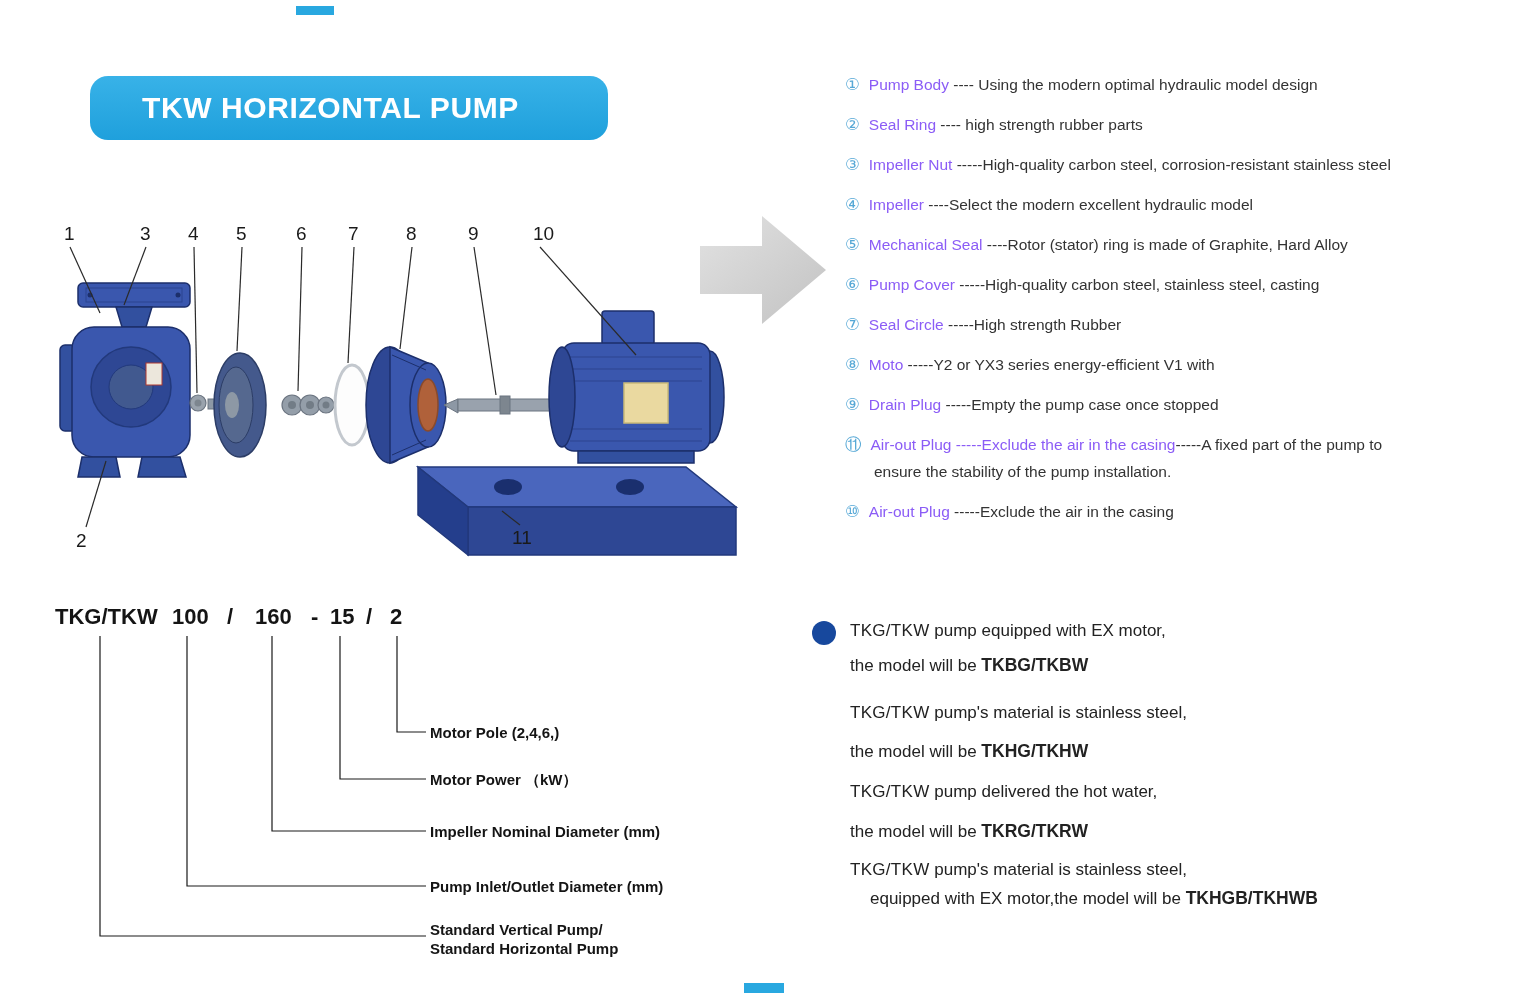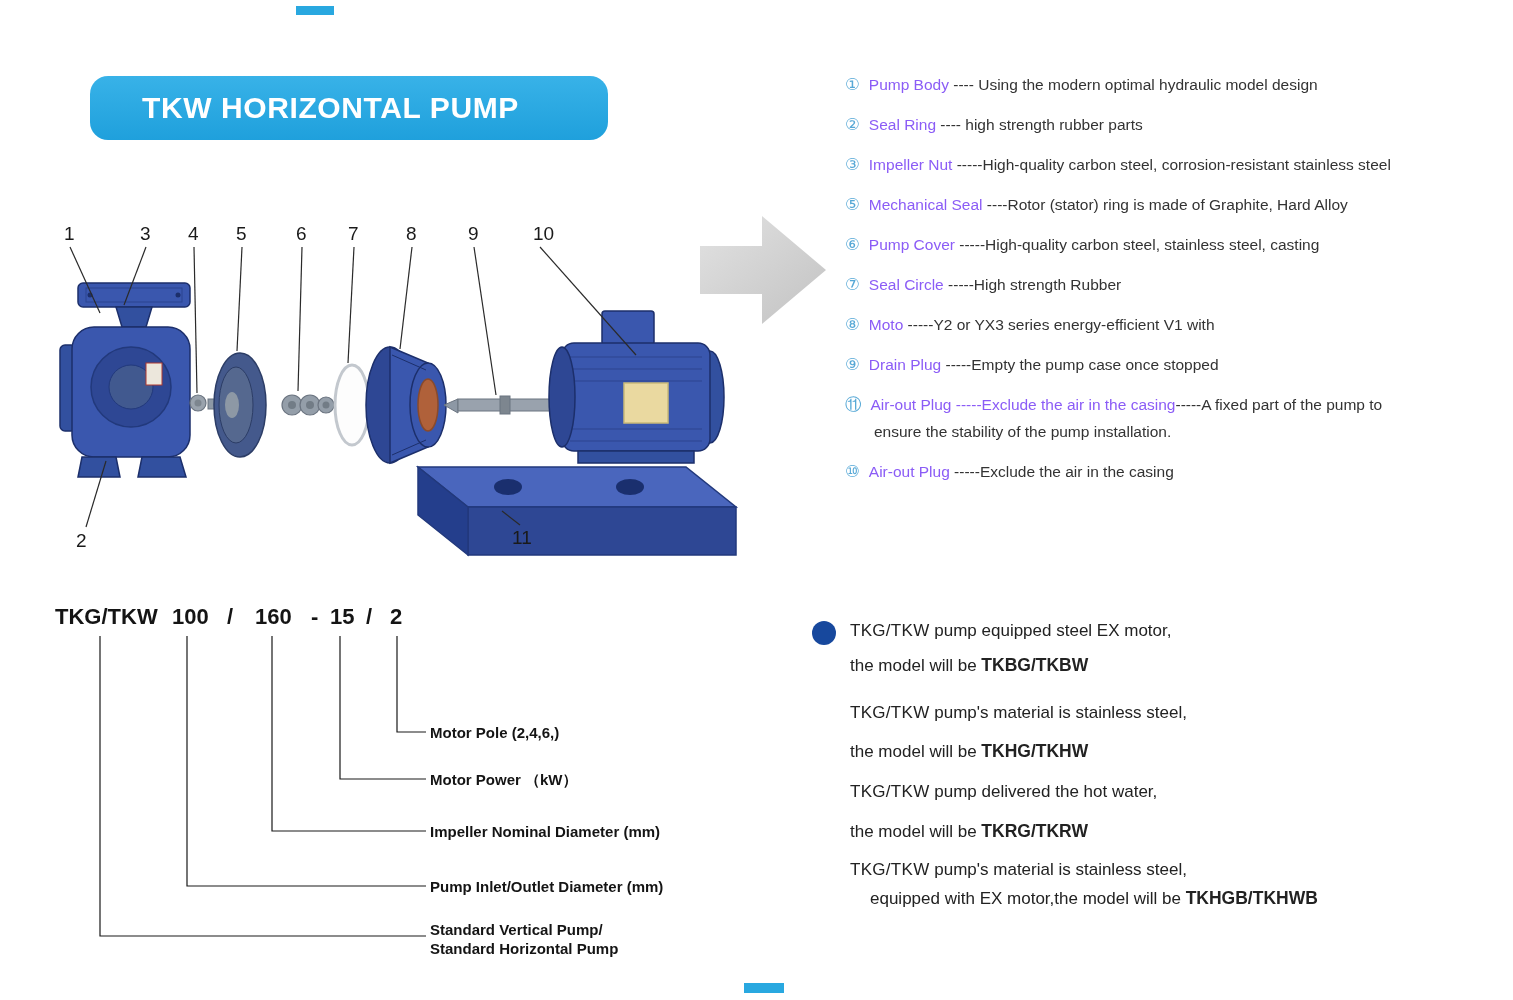--- a/index.html
+++ b/index.html
@@ -169,20 +169,21 @@
         </linearGradient>
       </defs>
       <polygon points="0,38 62,38 62,8 126,62 62,116 62,86 0,86" fill="url(#ag)"></polygon>
     </svg>
   </div>
 
   <div class="parts">
     <div class="pitem"><span class="pnum">①</span><span class="pname">Pump Body</span><span class="pdesc"> ---- Using the modern optimal hydraulic model design</span></div>
     <div class="pitem"><span class="pnum">②</span><span class="pname">Seal Ring</span><span class="pdesc"> ---- high strength rubber parts</span></div>
     <div class="pitem"><span class="pnum">③</span><span class="pname">Impeller Nut</span><span class="pdesc"> -----High-quality carbon steel, corrosion-resistant stainless steel</span></div>
+    <div class="pitem"><span class="pnum">④</span><span class="pname">Impeller</span><span class="pdesc"> ----Select the modern excellent hydraulic model</span></div>
     <div class="pitem"><span class="pnum">⑤</span><span class="pname">Mechanical Seal</span><span class="pdesc"> ----Rotor (stator) ring is made of Graphite, Hard Alloy</span></div>
     <div class="pitem"><span class="pnum">⑥</span><span class="pname">Pump Cover</span><span class="pdesc"> -----High-quality carbon steel, stainless steel, casting</span></div>
     <div class="pitem"><span class="pnum">⑦</span><span class="pname">Seal Circle</span><span class="pdesc"> -----High strength Rubber</span></div>
     <div class="pitem"><span class="pnum">⑧</span><span class="pname">Moto</span><span class="pdesc"> -----Y2 or YX3 series energy-efficient V1 with</span></div>
     <div class="pitem"><span class="pnum">⑨</span><span class="pname">Drain Plug</span><span class="pdesc"> -----Empty the pump case once stopped</span></div>
     <div class="pitem"><span class="pnum">⑪</span><span class="pname">Air-out Plug</span><span class="pname"> -----Exclude the air in the casing</span><span class="pdesc">-----A fixed part of the pump to</span><span class="pdesc p11-line2">ensure the stability of the pump installation.</span></div>
     <div class="pitem"><span class="pnum">⑩</span><span class="pname">Air-out Plug</span><span class="pdesc"> -----Exclude the air in the casing</span></div>
   </div>
 
   <div>
@@ -210,21 +211,21 @@
     <div class="code-label" style="top:823px;">Impeller Nominal Diameter (mm)</div>
     <div class="code-label" style="top:878px;">Pump Inlet/Outlet Diameter (mm)</div>
     <div class="code-label two-line" style="top:920px;">
       <div>Standard Vertical Pump/</div>
       <div>Standard  Horizontal Pump</div>
     </div>
   </div>
 
   <div>
     <div class="bullet"></div>
-    <div class="vline" style="top:620px;"><span class="vprefix">TKG/TKW</span><span> pump equipped steel EX motor,</span><span class="vmodel"></span></div>
+    <div class="vline" style="top:620px;"><span class="vprefix">TKG/TKW</span><span> pump equipped with EX motor,</span><span class="vmodel"></span></div>
     <div class="vline" style="top:655px;"><span class="vprefix"></span><span>the model will be </span><span class="vmodel">TKBG/TKBW</span></div>
     <div class="vline" style="top:702px;"><span class="vprefix">TKG/TKW</span><span> pump's material is stainless steel,</span><span class="vmodel"></span></div>
     <div class="vline" style="top:741px;"><span class="vprefix"></span><span>the model will be </span><span class="vmodel">TKHG/TKHW</span></div>
     <div class="vline" style="top:781px;"><span class="vprefix">TKG/TKW</span><span> pump delivered the hot water,</span><span class="vmodel"></span></div>
     <div class="vline" style="top:821px;"><span class="vprefix"></span><span>the model will be </span><span class="vmodel">TKRG/TKRW</span></div>
     <div class="vline" style="top:859px;"><span class="vprefix">TKG/TKW</span><span> pump's material is stainless steel,</span><span class="vmodel"></span></div>
     <div class="vline" style="top:888px; left:870px;"><span class="vprefix"></span><span>equipped with EX motor,the model will be </span><span class="vmodel">TKHGB/TKHWB</span></div>
   </div>
 
 </div>

